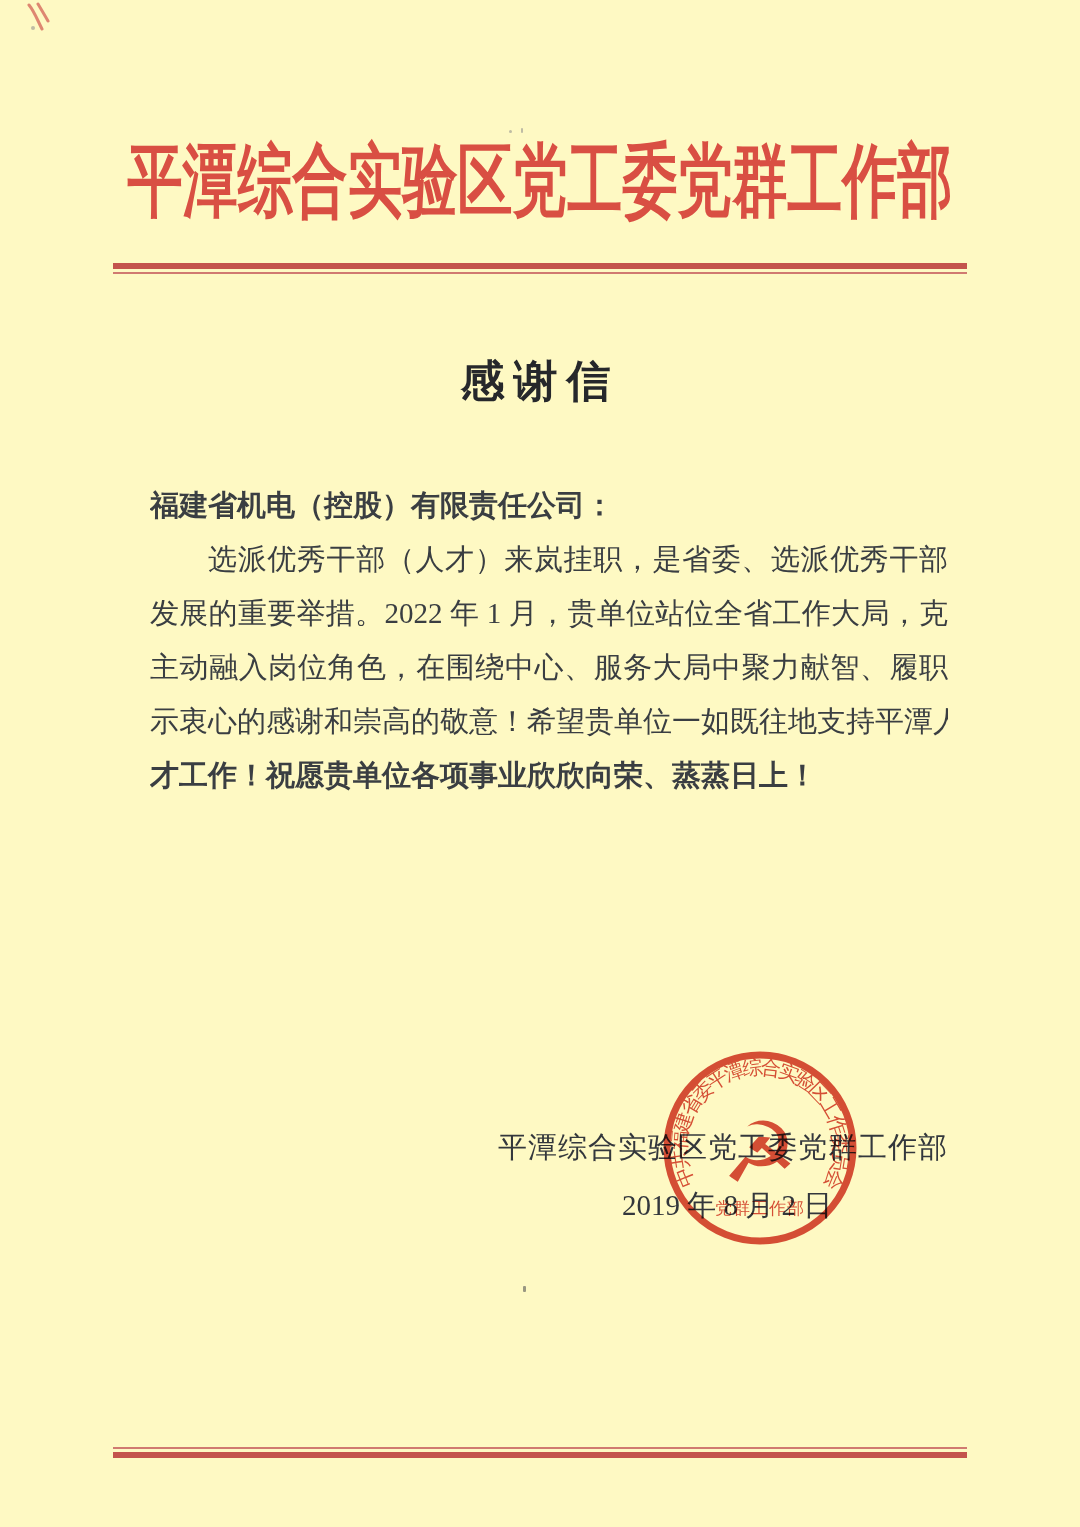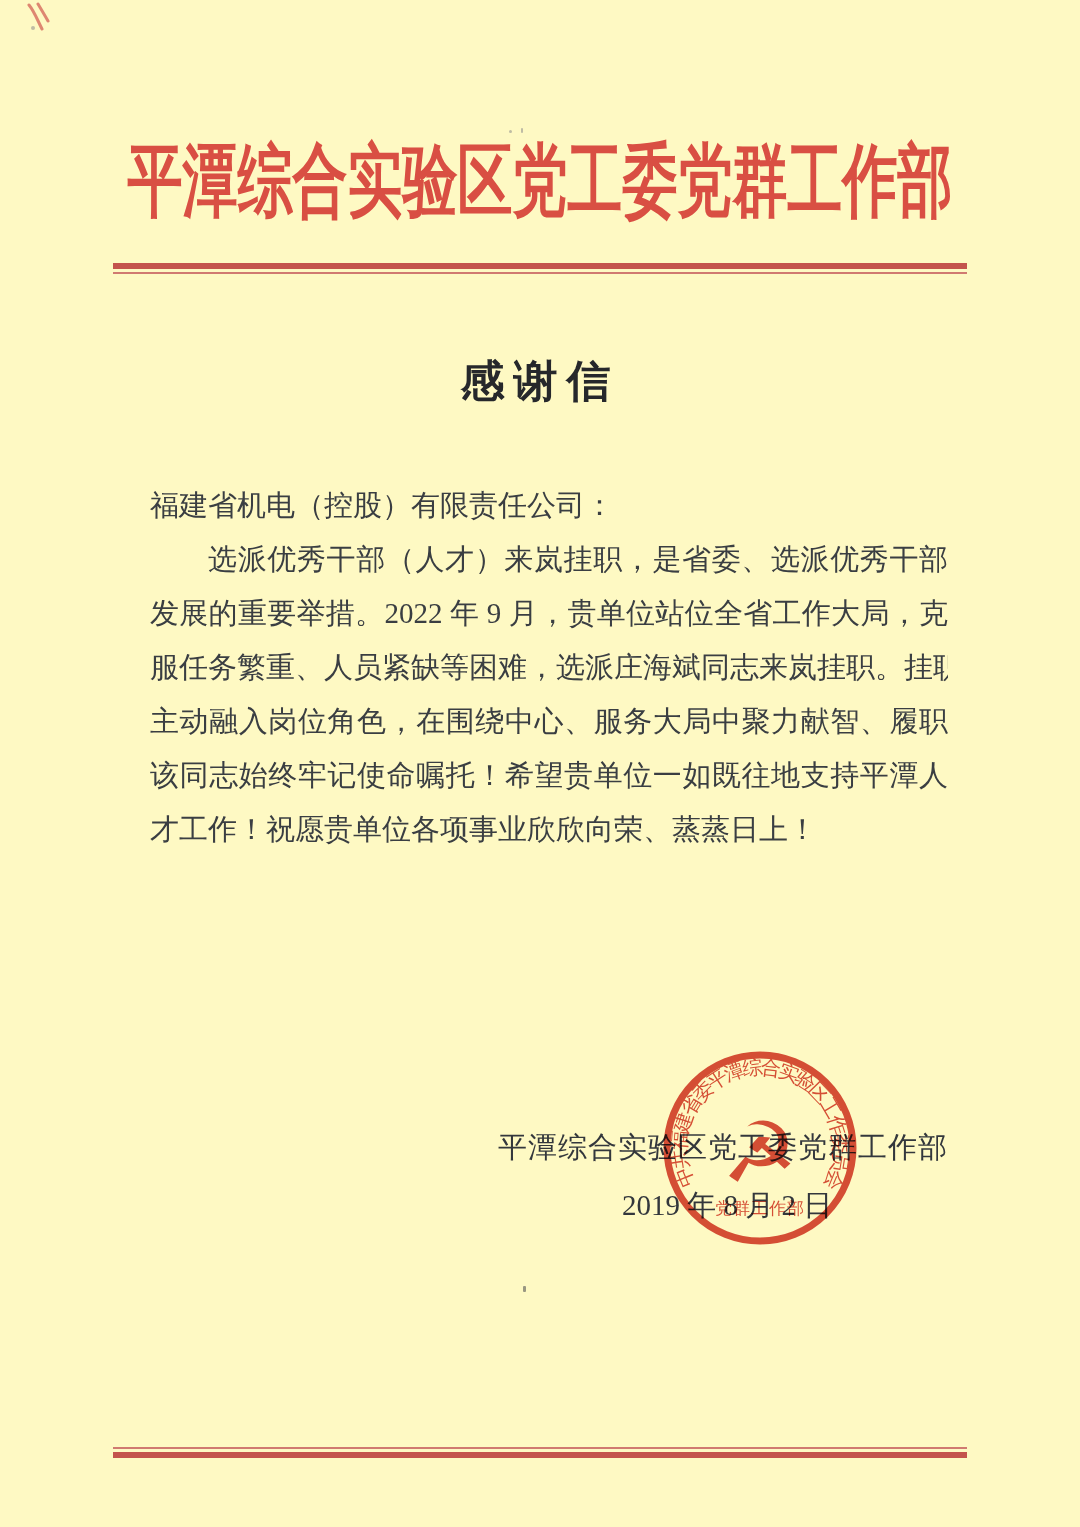--- a/index.html
+++ b/index.html
@@ -37,21 +37,21 @@
     color:#26282b; letter-spacing:9px;
   }
 
   
   .body-block { position:absolute; top:478px; left:150px; width:798px; color:#3a3e42; }
   .body-line {
     height:54px; line-height:54px; font-size:29px;
     text-align:justify; text-align-last:justify;
     overflow:hidden; white-space:nowrap;
   }
-  .body-line.natural { text-align:center; text-align-last:left; }
+  .body-line.natural { text-align:center; text-align-last:left;font-weight:bold; }
   .body-line.indent { padding-left:58px; }
   .body-line.para-gap { margin-top:6px; }
 
   
   .signature-org {
     position:absolute; top:1128px; right:132px;
     font-size:29px; color:#33373c; letter-spacing:1px; white-space:nowrap;
   }
   .signature-date {
     position:absolute; top:1186px; left:622px;
@@ -88,24 +88,23 @@
   <div class="rule rule-top">
     <div class="thick"></div>
     <div class="thin"></div>
   </div>
 
   <div class="letter-title">感谢信</div>
 
   <div class="body-block">
     <div class="body-line natural">福建省机电（控股）有限责任公司：</div>
     <div class="body-line indent">选派优秀干部（人才）来岚挂职，是省委、选派优秀干部</div>
-    <div class="body-line">发展的重要举措。2022 年 9 月，贵单位站位全省工作大局，克</div>
-    <div class="body-line">服任务繁重、人员紧缺等困难，选派庄海斌同志来岚挂职。挂职</div>
+    <div class="body-line">发展的重要举措。2022 年 1 月，贵单位站位全省工作大局，克</div>
     <div class="body-line">主动融入岗位角色，在围绕中心、服务大局中聚力献智、履职</div>
-    <div class="body-line">该同志始终牢记使命嘱托！希望贵单位一如既往地支持平潭人</div>
+    <div class="body-line">示衷心的感谢和崇高的敬意！希望贵单位一如既往地支持平潭人</div>
     <div class="body-line natural">才工作！祝愿贵单位各项事业欣欣向荣、蒸蒸日上！</div>
   </div>
 
   <div class="signature-org">平潭综合实验区党工委党群工作部</div>
   <div class="signature-date">2019 年 8 月 2 日</div>
 
   <svg class="seal" viewBox="0 0 200 200">
     <circle cx="100" cy="100" r="93" fill="none" stroke="#d0382a" stroke-width="7"></circle>
     <defs>
       <path id="sealRingPath" d="M 35.9 137 A 74 74 0 1 1 164.1 137" fill="none"></path>

